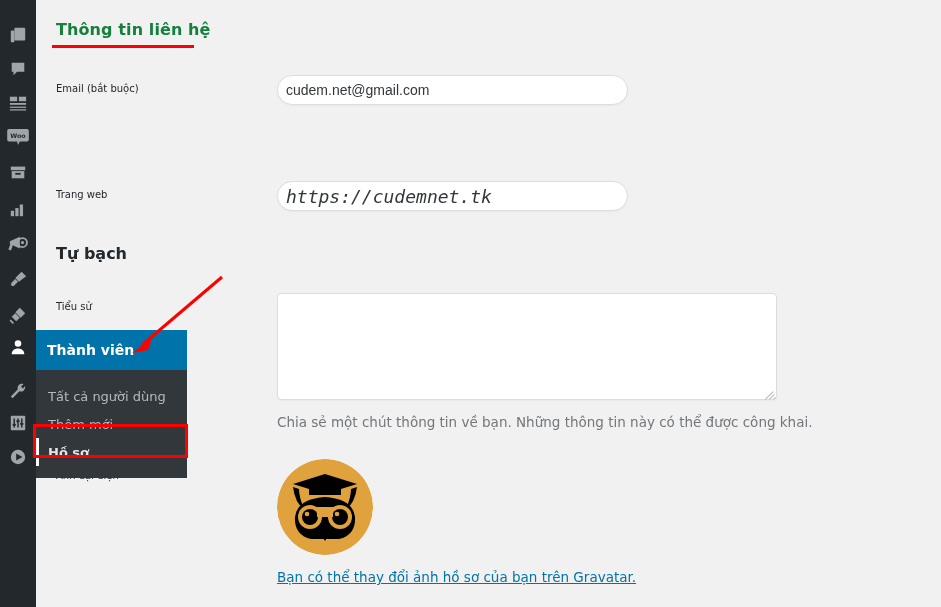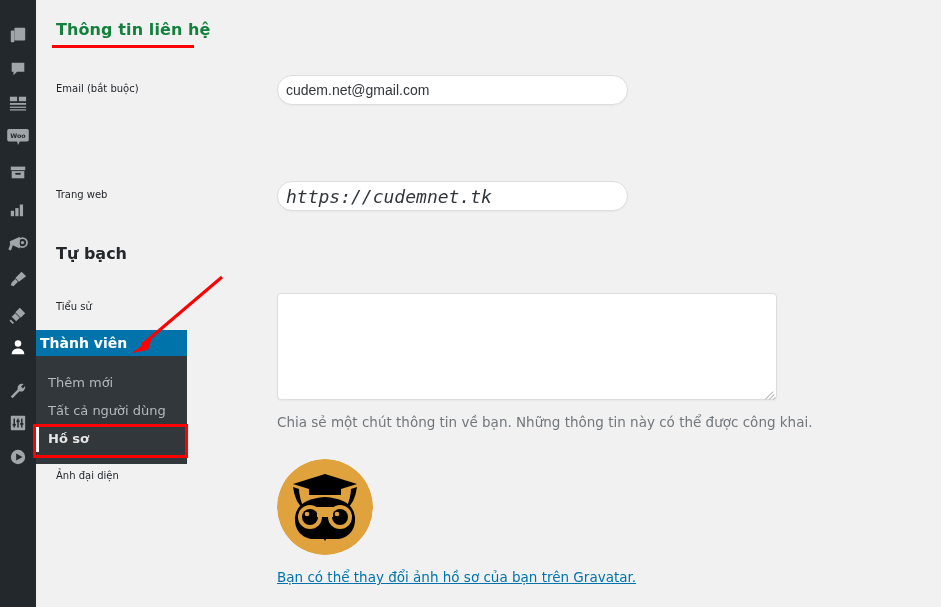--- a/index.html
+++ b/index.html
@@ -42,26 +42,26 @@
   
   .flyout {
     position: absolute;
     left: 36px;
     top: 330px;
     width: 151px;
     background: #32373c;
     z-index: 4;
   }
   .flyout-head {
-    height: 26px;
+    height: 40px;
     background: #0073aa;
     color: #fff;
     display: flex;
     align-items: center;
-    padding-left: 4px;
+    padding-left: 11px;
     font-size: 14px;
     font-weight: 600;
   }
   .flyout-item {
     height: 28px;
     display: flex;
     align-items: center;
     padding-left: 12px;
     font-size: 13px;
     color: #b4b9be;
@@ -385,22 +385,22 @@
   <div class="active-menu-icon">
     <svg width="18" height="18" viewBox="0 0 20 20" fill="currentColor">
       <circle cx="10" cy="6" r="3.6"></circle>
       <path d="M3 18c0-4 3.2-6.4 7-6.4S17 14 17 18z"></path>
     </svg>
   </div>
 
   <div class="flyout">
     <div class="flyout-head">Thành viên</div>
     <div class="flyout-pad"></div>
+    <div class="flyout-item">Tất cả người dùng</div>
     <div class="flyout-item">Thêm mới</div>
-    <div class="flyout-item">Tất cả người dùng</div>
     <div class="flyout-item current">Hồ sơ</div>
     <div class="flyout-pad"></div>
   </div>
 
   <div class="anno-underline"></div>
   <div class="anno-box"></div>
   <svg class="anno-arrow">
     <line x1="222" y1="277" x2="142" y2="345" stroke="#fe0000" stroke-width="3"></line>
     <polygon points="132,353 152,338 148,350" fill="#fe0000"></polygon>
   </svg>

